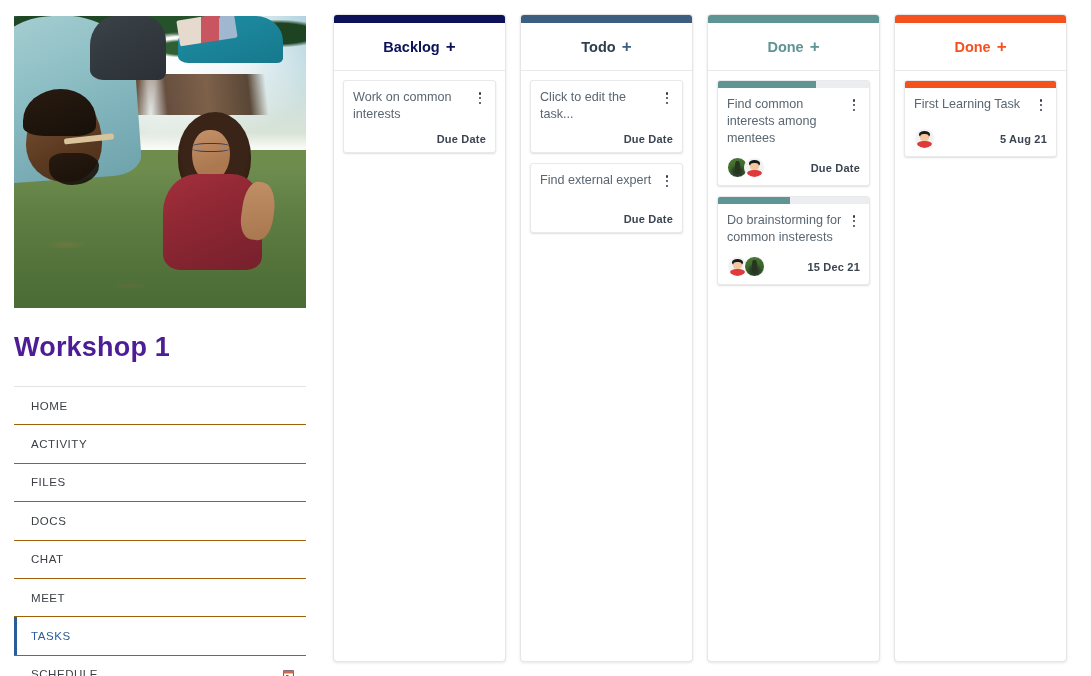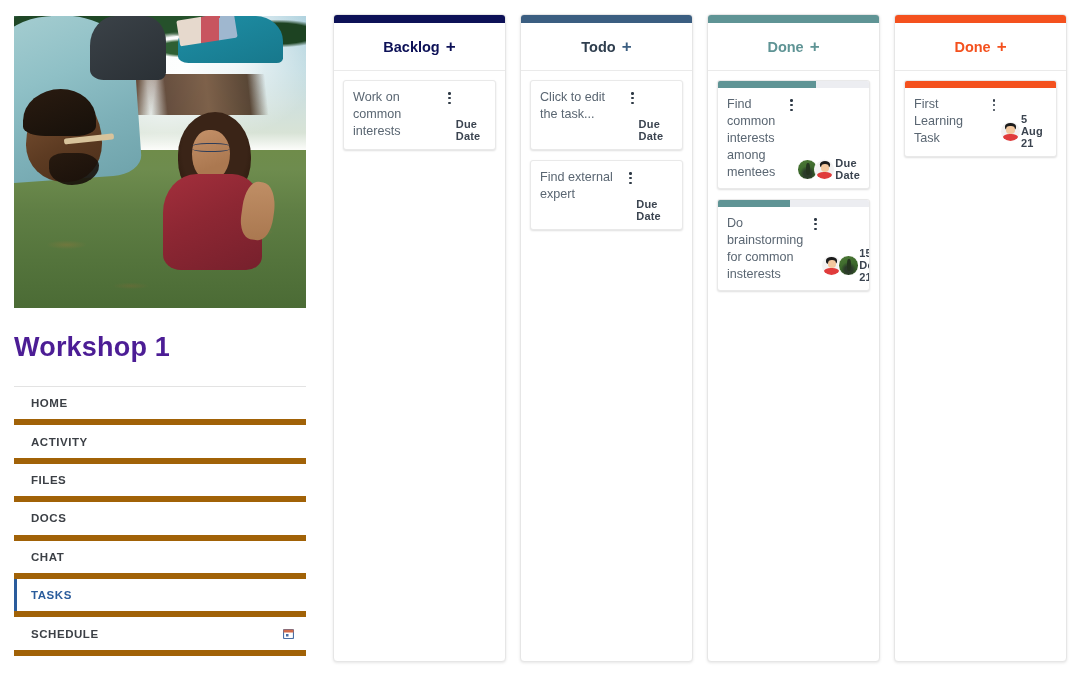--- a/index.html
+++ b/index.html
@@ -145,22 +145,22 @@
     display: flex; align-items: center;
     font-size: 27px; font-weight: bold; color: #4c1d95;
     letter-spacing: .2px;
   }
   .nav-list { border-top: 1px solid #e3e3e3; }
   .nav-item {
     position: relative;
     height: 38.4px;
     display: flex; align-items: center;
     padding-left: 17px;
-    border-bottom: 6px solid #a16207;
-    font-size: 11.5px; font-weight: bold; letter-spacing: .55px;
+    border-bottom: 1px solid #a16207;
+    font-size: 11.5px; font-weight: normal; letter-spacing: .55px;
     color: #3c4046;
     background: #fff;
     cursor: pointer;
   }
   .nav-item.active { color: #2a5c9c; }
   .nav-item.active::before {
     content: ""; position: absolute; left: 0; top: 0; bottom: 0;
     width: 3px; background: #2a5c9c;
   }
   .nav-item .nav-extra {
@@ -196,21 +196,21 @@
   .card {
     background: #fff;
     border: 1px solid #e9e9e9;
     border-radius: 3px;
     box-shadow: 0 1px 2px rgba(0,0,0,.13);
     margin-bottom: 10px;
     overflow: hidden;
   }
   .card-prog-track { height: 7px; background: #ecedf1; width: 100%; }
   .card-prog-fill { height: 100%; }
-  .card-inner { padding: 8px 9px 7px 9px; min-height: 68px; display: flex; }
+  .card-inner { padding: 8px 9px 7px 9px; min-height: 68px; display: flex; flex-direction: column; }
   .card-top { display: flex; align-items: flex-start; gap: 6px; }
   .card-title {
     flex: 1;
     font-size: 12.6px; line-height: 17px; color: #5a6672;
   }
   .dots {
     width: 12px; flex: 0 0 12px;
     display: flex; flex-direction: column; align-items: center; gap: 2.2px;
     padding-top: 3px; cursor: pointer;
   }
@@ -294,20 +294,23 @@
         </div>
         <div class="nav-item">
           <span>FILES</span>
         </div>
         <div class="nav-item">
           <span>DOCS</span>
         </div>
         <div class="nav-item">
           <span>CHAT</span>
         </div>
+        <div class="nav-item">
+          <span>MEET</span>
+        </div>
         <div class="nav-item active">
           <span>TASKS</span>
         </div>
         <div class="nav-item">
           <span>SCHEDULE</span>
           <span class="nav-extra"><svg width="11" height="11" viewBox="0 0 11 11">
               <rect x="0.5" y="1.5" width="10" height="9" rx="1" fill="none" stroke="#4a6fa5" stroke-width="1.2"></rect>
               <rect x="0.5" y="1.5" width="10" height="3" fill="#d06a4a"></rect>
               <rect x="3" y="6" width="2.5" height="2.5" fill="#4a6fa5"></rect>
             </svg></span>

